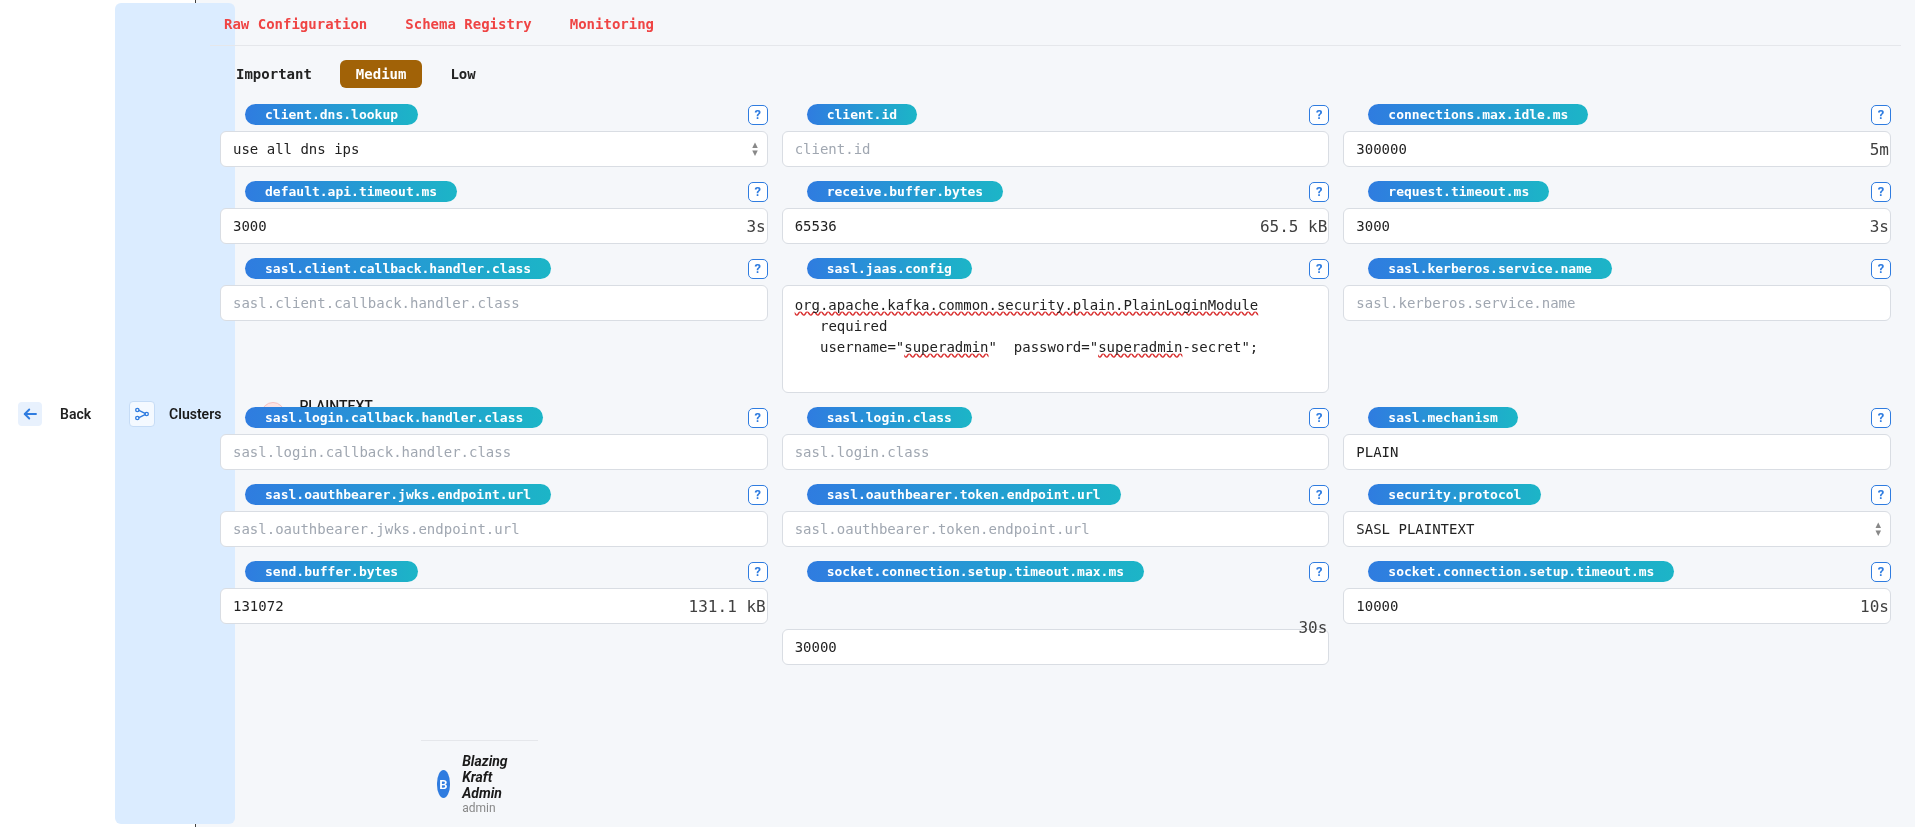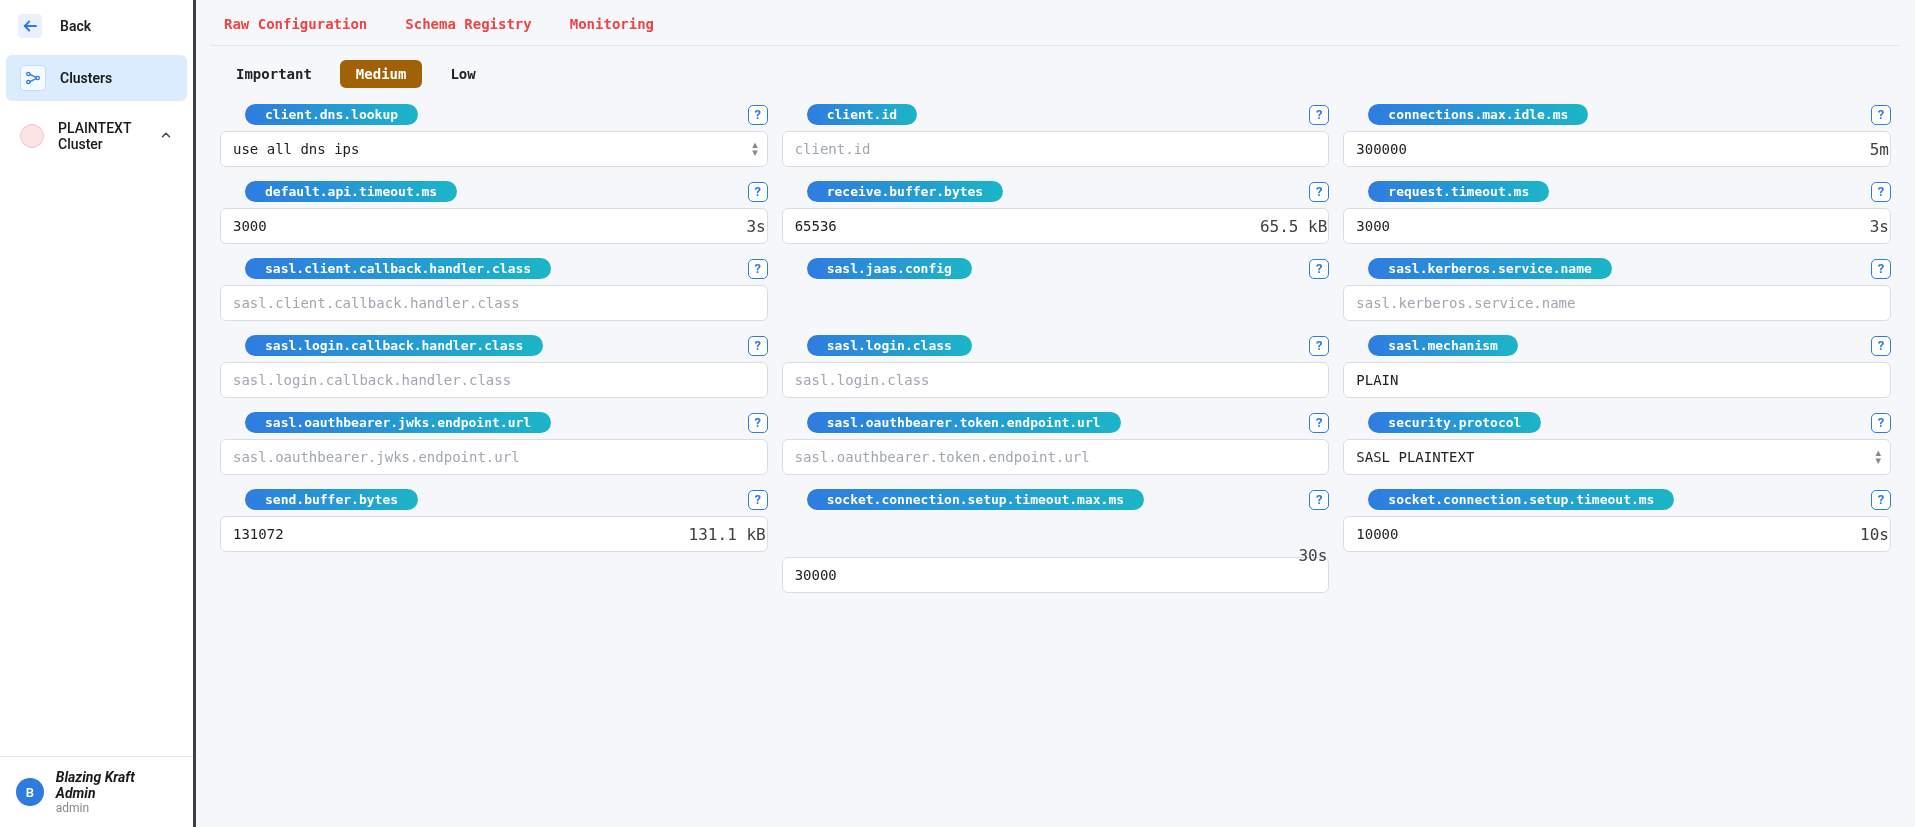--- a/index.html
+++ b/index.html
@@ -11,22 +11,22 @@
   display: flex;
   height: 100vh;
   overflow: hidden;
 }
 
 
 .sidebar {
   width: 196px;
   background: #fff;
   display: flex;
-  flex-direction: column;
-  border-right: 3px solid #404040;
+  flex-direction: row;
+  border-right: 1px solid #404040;
 }
 .back-row {
   display: flex;
   align-items: center;
   padding: 14px 18px;
   gap: 18px;
   cursor: pointer;
 }
 .back-icon {
   width: 24px;
@@ -382,20 +382,25 @@
       <div class="cfg-input-wrap">
         <input class="cfg-input" placeholder="sasl.client.callback.handler.class" style="">
       </div>
     </div>
 
     <div class="cfg-cell">
       <div class="cfg-header">
         <span class="cfg-key">sasl.jaas.config</span>
         <span class="cfg-help">?</span>
       </div>
+      <div class="cfg-input-wrap">
+        <div class="cfg-textarea" id="jaas-box" contenteditable="true" style="white-space: pre-wrap;"><span class="spell-err">org.apache.kafka.common.security.plain.PlainLoginModule</span>
+   required
+   username="<span class="spell-err">superadmin</span>"  password="<span class="spell-err">superadmin</span>-secret";</div>
+      </div>
     </div>
 
     <div class="cfg-cell">
       <div class="cfg-header">
         <span class="cfg-key">sasl.kerberos.service.name</span>
         <span class="cfg-help">?</span>
       </div>
       <div class="cfg-input-wrap">
         <input class="cfg-input" placeholder="sasl.kerberos.service.name" style="">
       </div>

